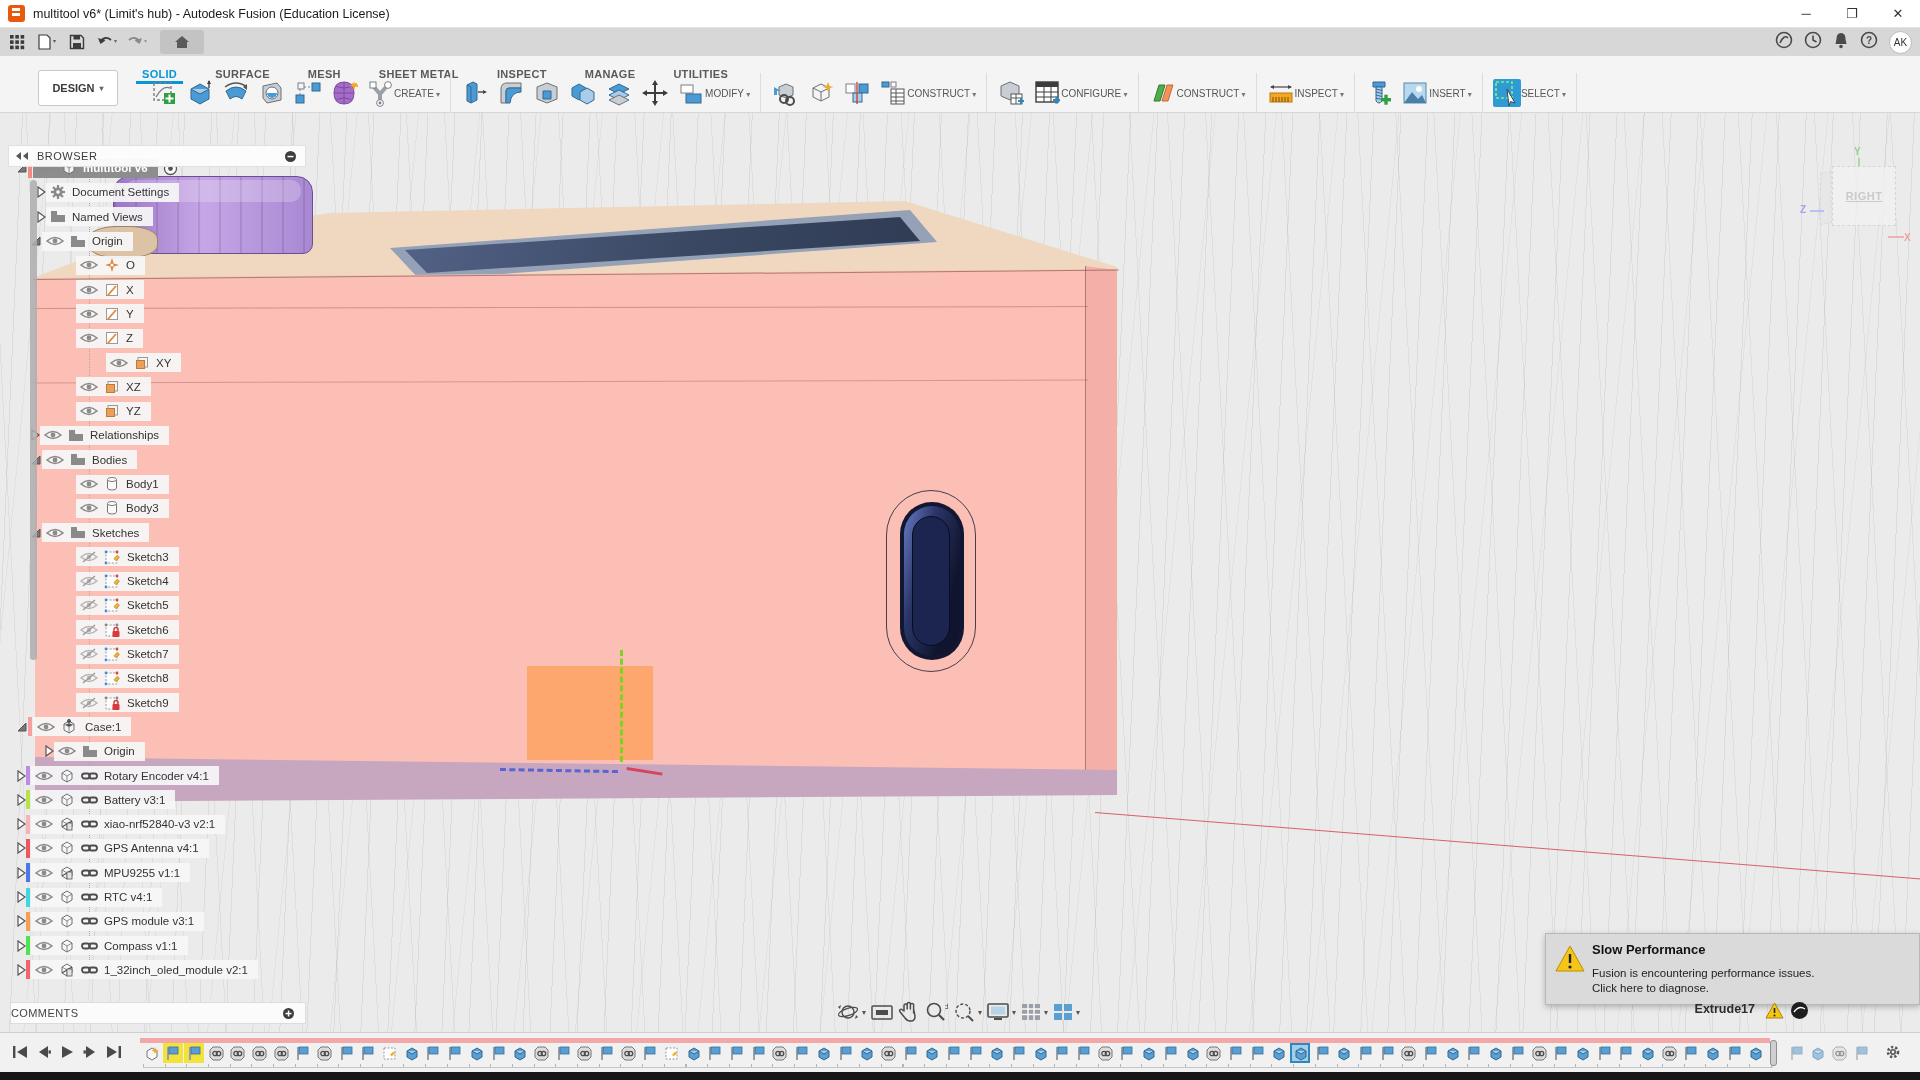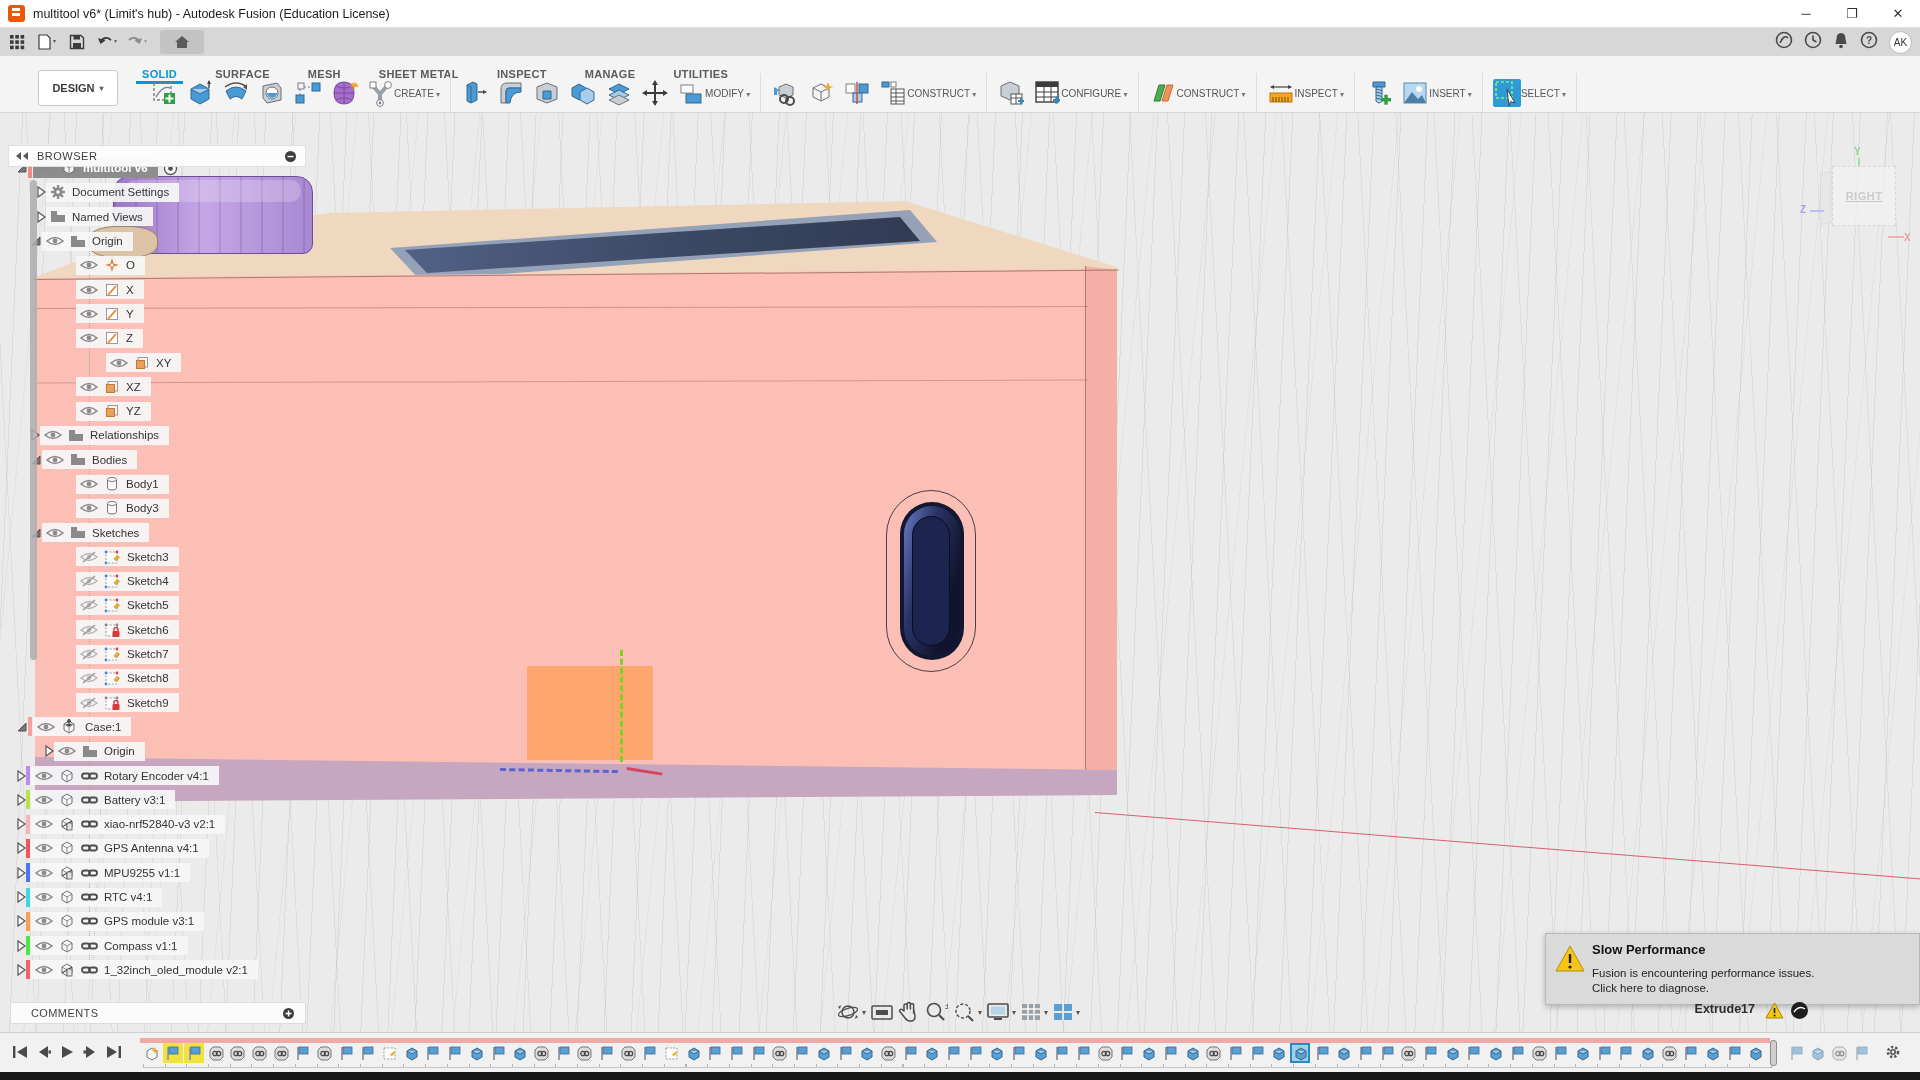--- a/index.html
+++ b/index.html
@@ -66,21 +66,21 @@
   .chip { display:inline-flex; align-items:center; background:rgba(246,246,246,.93); height:19px; padding:0 10px 0 4px; gap:6px; }
   .chip.selected { background:#8d8d8d; }
   .chip.selected .tlabel { color:#fff; font-weight:bold; }
   .tlabel { font-size:11.5px; color:#333; white-space:nowrap; }
   .cbar { width:4px; height:19px; margin-right:1px; }
   .spacer14 { width:14px; }
   #browser-scroll { position:absolute; left:30px; top:180px; width:7px; height:480px; background:#adadad; border-radius:4px; opacity:.85; z-index:21; }
 
   
   #comments { position:absolute; left:10px; top:1002px; width:296px; height:22px; background:#fbfbfb; border:1px solid #dcdcdc; display:flex; align-items:center; z-index:30; }
-  #comments-title { flex:1; margin-left:20px; font-size:11px; color:#444; letter-spacing:.4px; }
+  #comments-title { flex:1; font-size:11px; color:#444; letter-spacing:.4px; }
 
   
   #navbar { position:absolute; left:836px; top:998px; height:28px; display:flex; align-items:center; gap:4px; z-index:25; }
   .nvi { display:flex; align-items:center; }
   .caret { font-size:8px; color:#555; margin-left:2px; }
 
   
   #toast { position:absolute; left:1545px; top:933px; width:375px; height:72px; background:#dadada; border:1px solid #b8b8b8; box-shadow:0 2px 6px rgba(0,0,0,.25); z-index:40; }
   #toast-title { position:absolute; left:46px; top:8px; font-size:13px; font-weight:bold; color:#111; }
   .toast-line { position:absolute; left:46px; font-size:11.5px; color:#222; }

